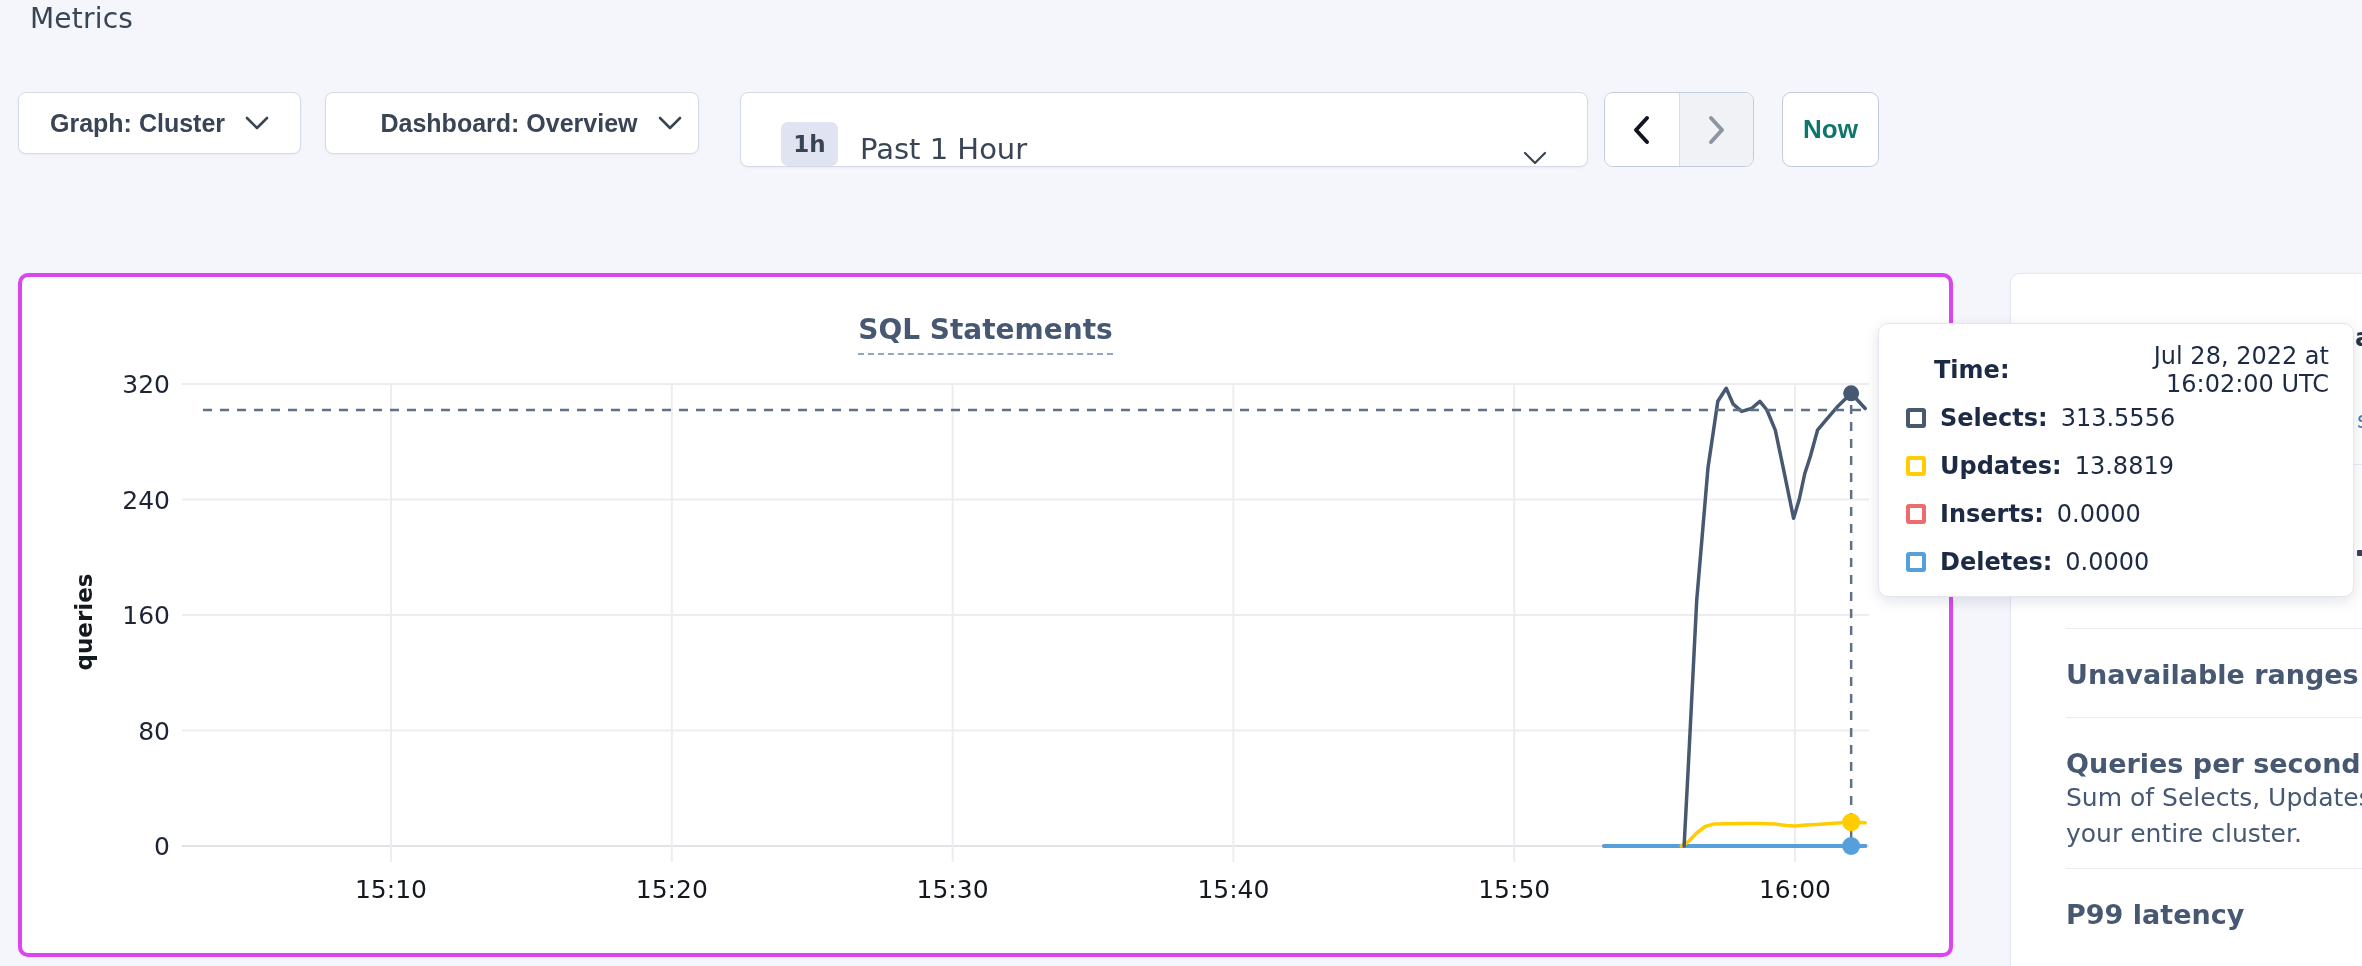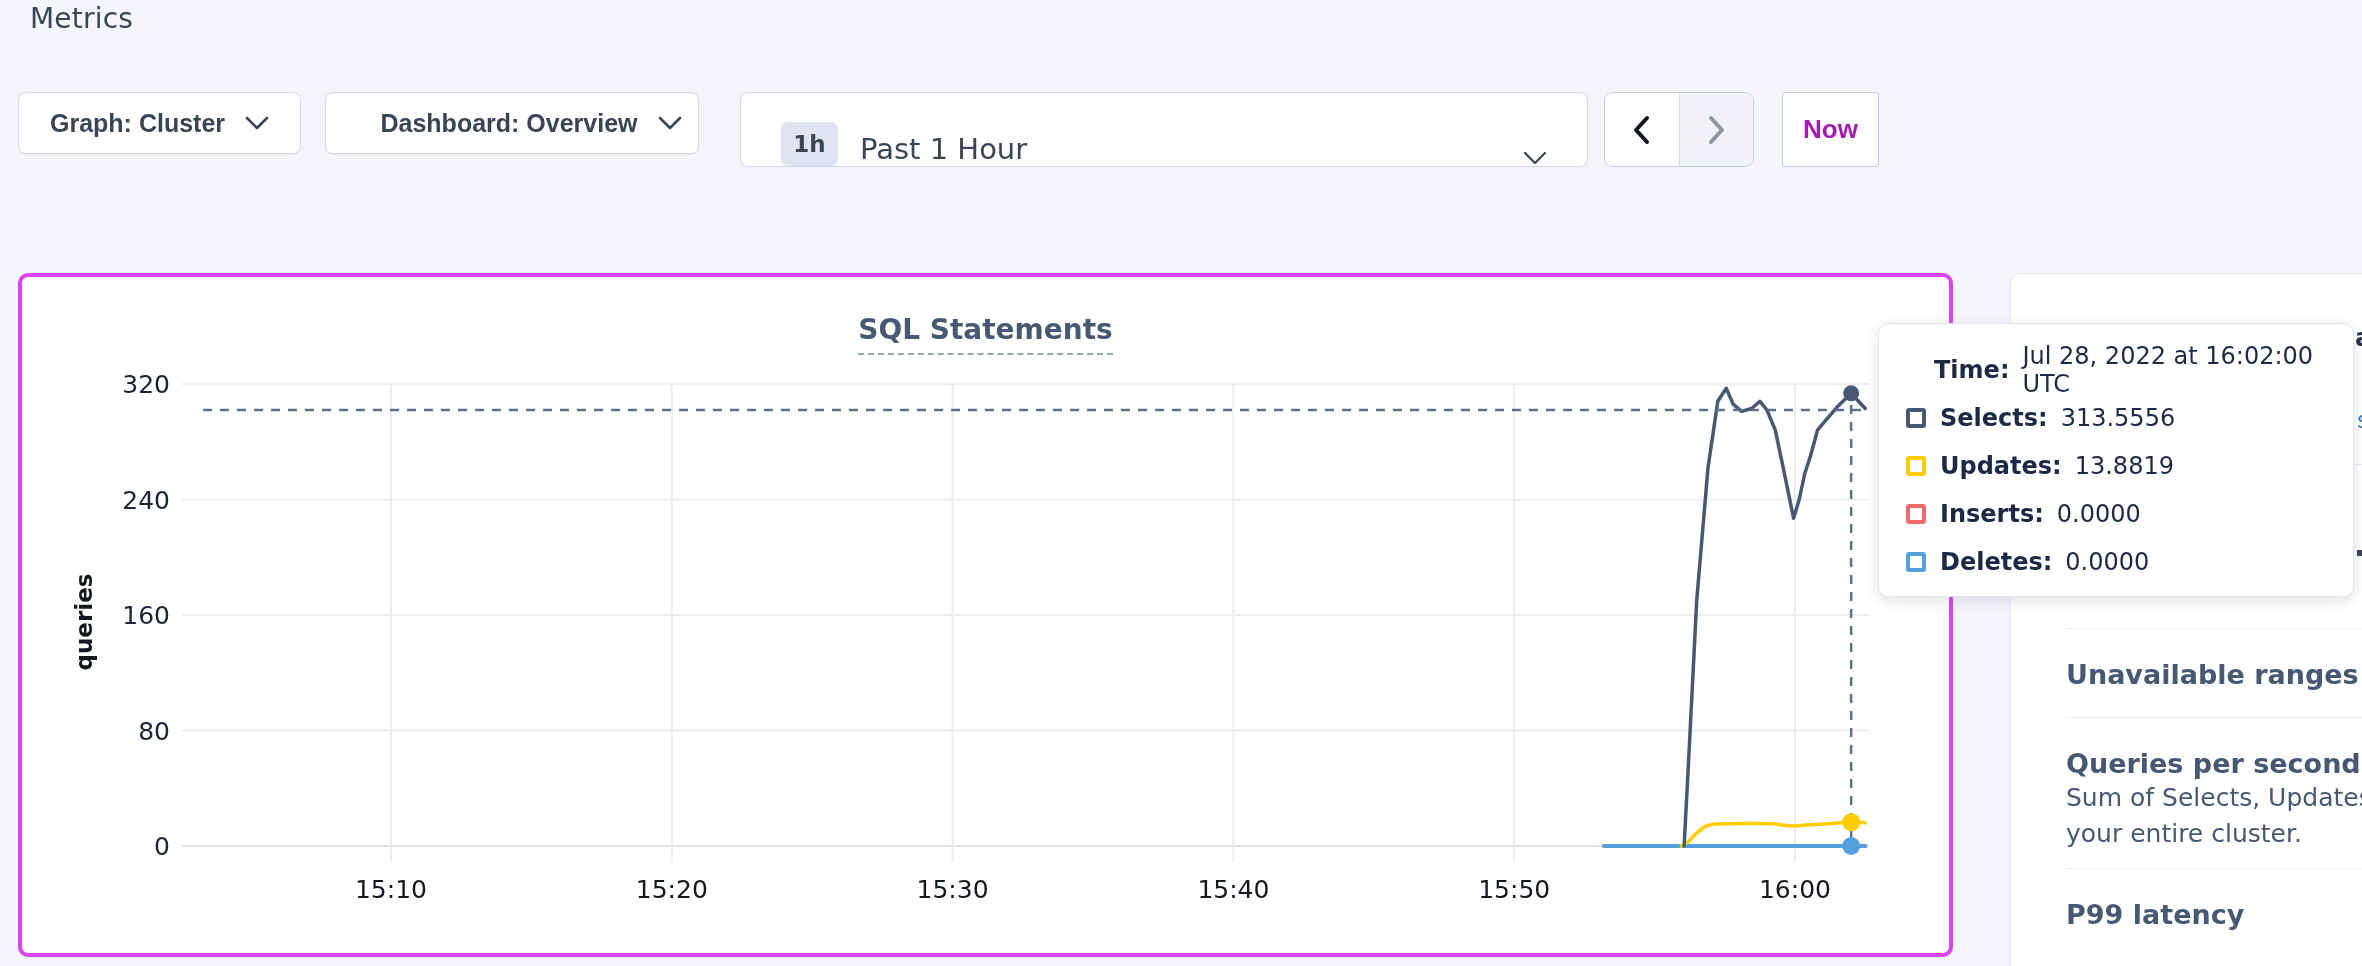--- a/index.html
+++ b/index.html
@@ -43,22 +43,22 @@
     border:1px solid #c3cadc; border-radius:9px; background:#fff;
     display:flex; overflow:hidden;
   }
   .pager button {
     flex:1; border:none; background:#fff; display:flex;
     align-items:center; justify-content:center; cursor:pointer;
   }
   .pager .next { background:#f1f2f5; border-left:1px solid #d9dde8; cursor:default; }
   .now-btn {
     position:absolute; left:1782px; top:92px; width:97px; height:75px;
-    background:#fff; border:1px solid #c3cadc; border-radius:3px;
-    font-size:26px; font-weight:600; color:#a21caf; cursor:default;
+    background:#fff; border:1px solid #c3cadc; border-radius:9px;
+    font-size:26px; font-weight:600; color:#0f766e; cursor:default;
     display:flex; align-items:center; justify-content:center;
   }
   
   .chart-card {
     position:absolute; left:18px; top:273px; width:1935px; height:684px;
     background:#fff; border:4px solid #d946ef; border-radius:10px;
     box-shadow:0 1px 3px rgba(40,50,80,.05);
   }
   .chart-title-wrap { position:absolute; left:0; right:0; top:36px; text-align:center; }
   .chart-title {
@@ -81,27 +81,27 @@
   .sb-desc:first-of-type { margin-top:8px; }
   .frag { position:absolute; color:#24324a; }
   
   .tooltip {
     position:absolute; left:1878px; top:323px; width:476px; height:274px;
     background:#fff; border:1px solid #e3e6ee; border-radius:10px;
     box-shadow:0 4px 14px rgba(50,60,90,.14);
     padding:22px 24px 22px 27px; z-index:5; color:#1c2a45;
   }
   .tt-row { display:flex; align-items:center; height:48px; font-size:24px; }
-  .tt-row.time { margin-left:28px; }
+  .tt-row.time { margin-left:28px;gap:31px; }
   .tt-square {
     width:20px; height:20px; border-radius:3px; background:#fff;
     border:4px solid #000; margin-right:14px; flex:0 0 auto;
   }
   .tt-label { font-weight:700; }
-  .tt-value { margin-left:13px; }
+  .tt-value { margin-left:13px;text-align:right; }
 </style>
 </head>
 <body>
 
 <h1 class="page-title">Metrics</h1>
 
 <div>
   <button class="toolbar-btn dd-gap" style="left:18px;width:283px;">
     <span>Graph: Cluster</span>
     <svg class="chev-down" viewBox="0 0 24 15">

